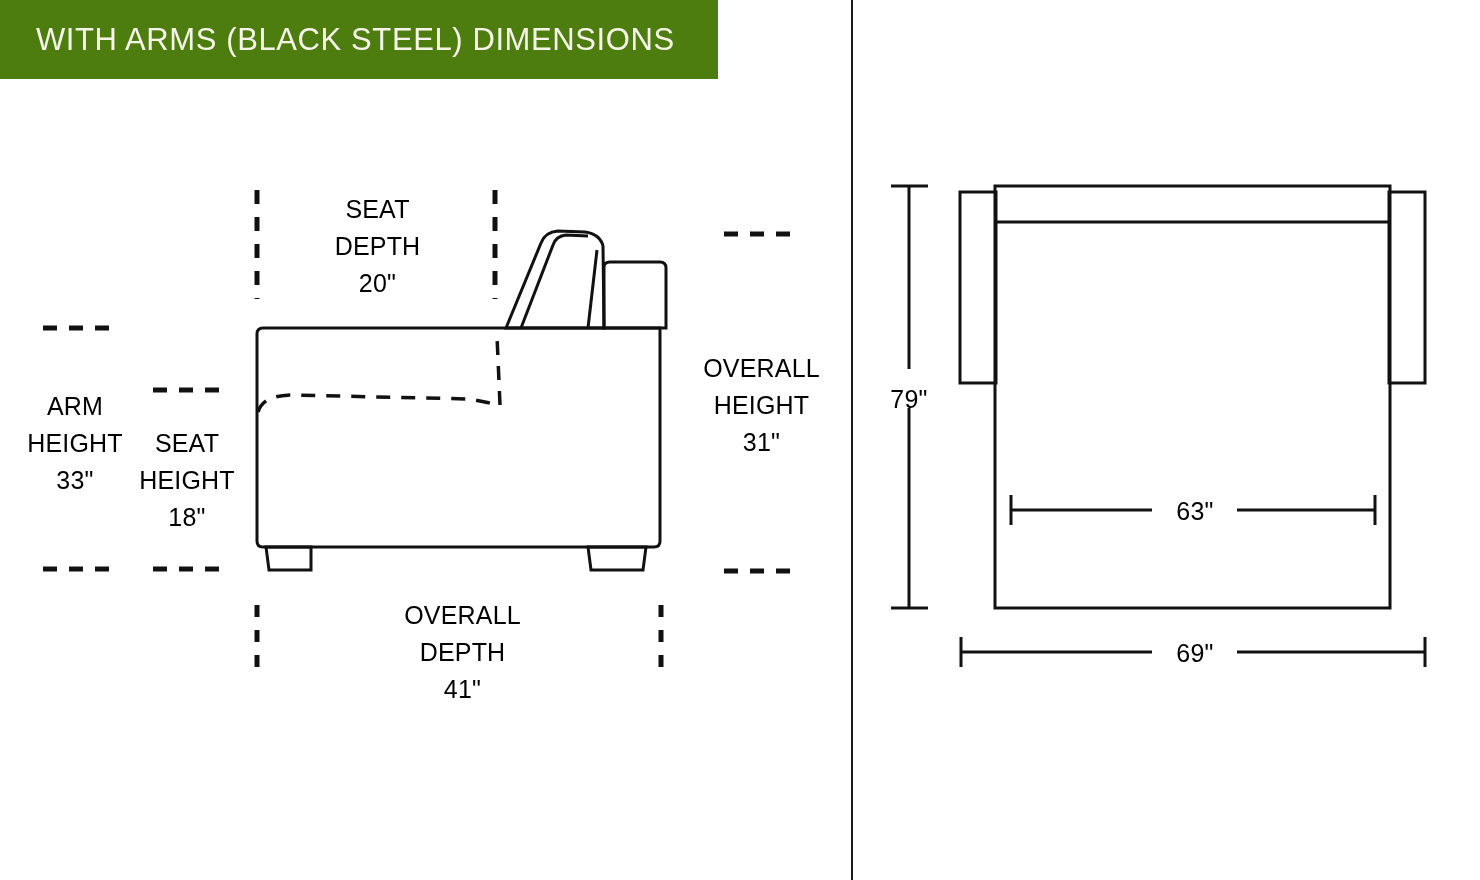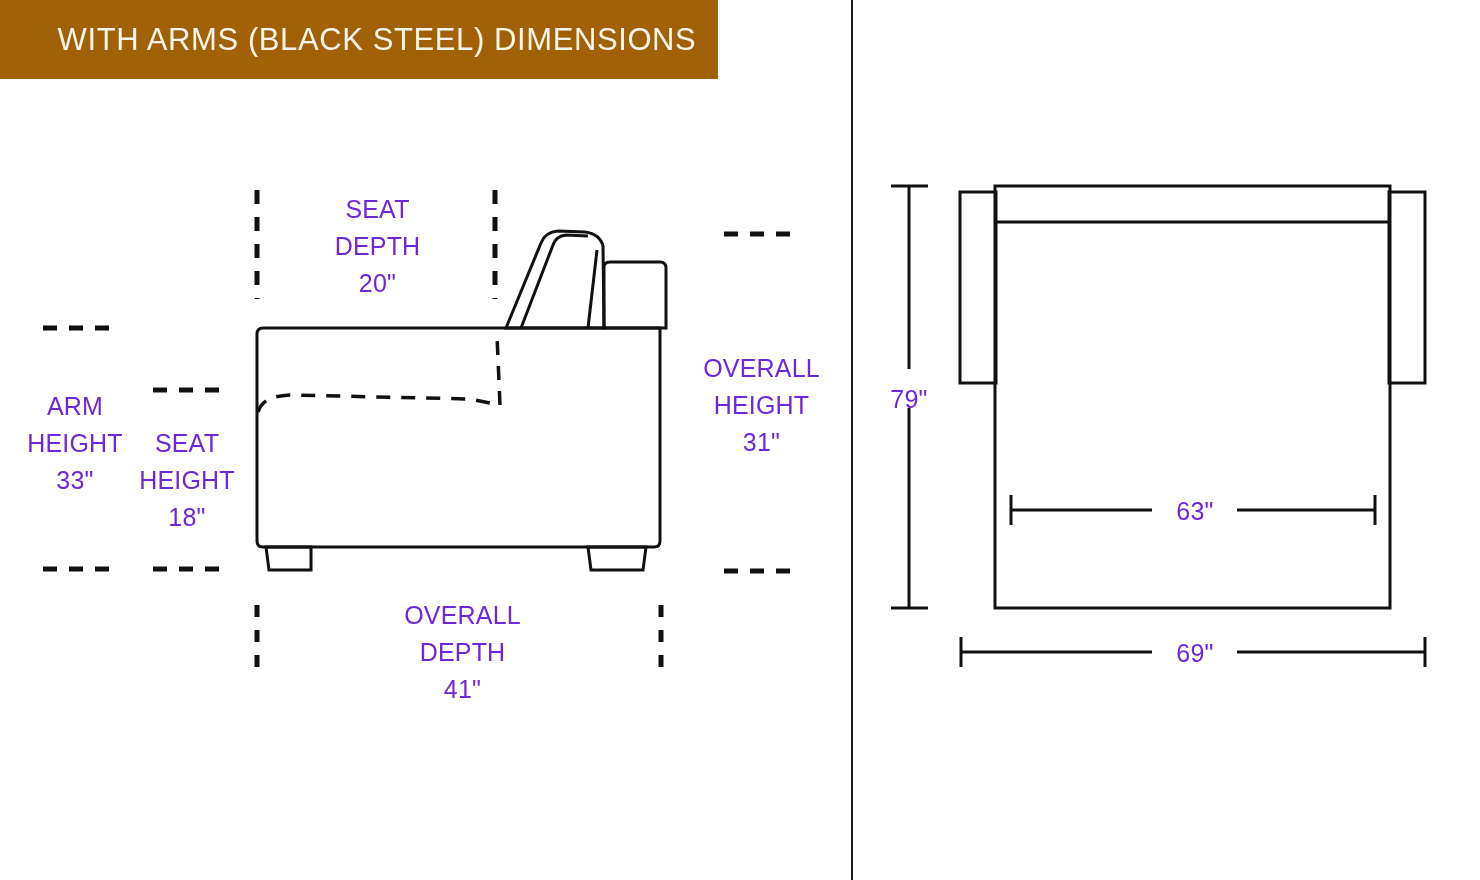--- a/index.html
+++ b/index.html
@@ -20,24 +20,23 @@
     width: 1480px;
     height: 880px;
     background: #ffffff;
   }
   #header-banner {
     position: absolute;
     left: 0;
     top: 0;
     width: 718px;
     height: 79px;
-    background: #a16207;
+    background: #4d7c0f;
     display: flex;
     align-items: center;
-    justify-content: center;
   }
   #header-title {
     color: #f6f4e9;
     font-size: 31px;
     letter-spacing: 0.6px;
     padding-left: 36px;
     font-weight: 400;
     white-space: nowrap;
   }
   .panel-divider {
@@ -53,21 +52,21 @@
     left: 0;
     top: 0;
     width: 1480px;
     height: 880px;
     overflow: visible;
   }
   .dim-label {
     position: absolute;
     font-family: "Liberation Sans", sans-serif;
     font-size: 25px;
-    color: #6d28d9;
+    color: #000000;
     line-height: 37px;
     text-align: center;
     white-space: pre-line;
     letter-spacing: 0.2px;
   }
   .dim-label.single {
     white-space: nowrap;
   }
   #label-arm-height { left: 0px; top: 388px; width: 150px; }
   #label-seat-height { left: 112px; top: 425px; width: 150px; }

